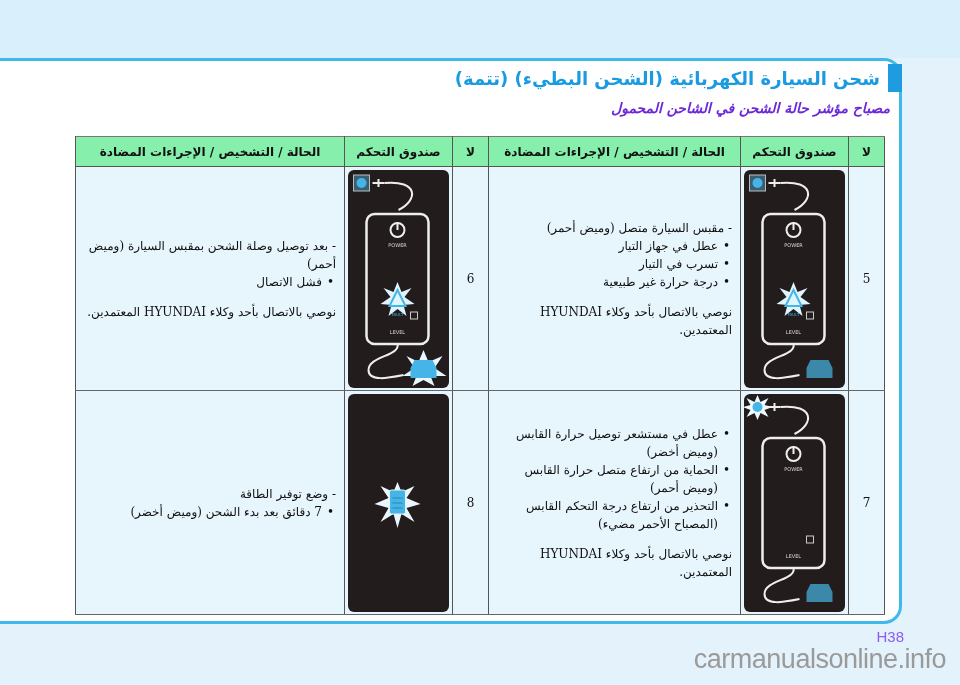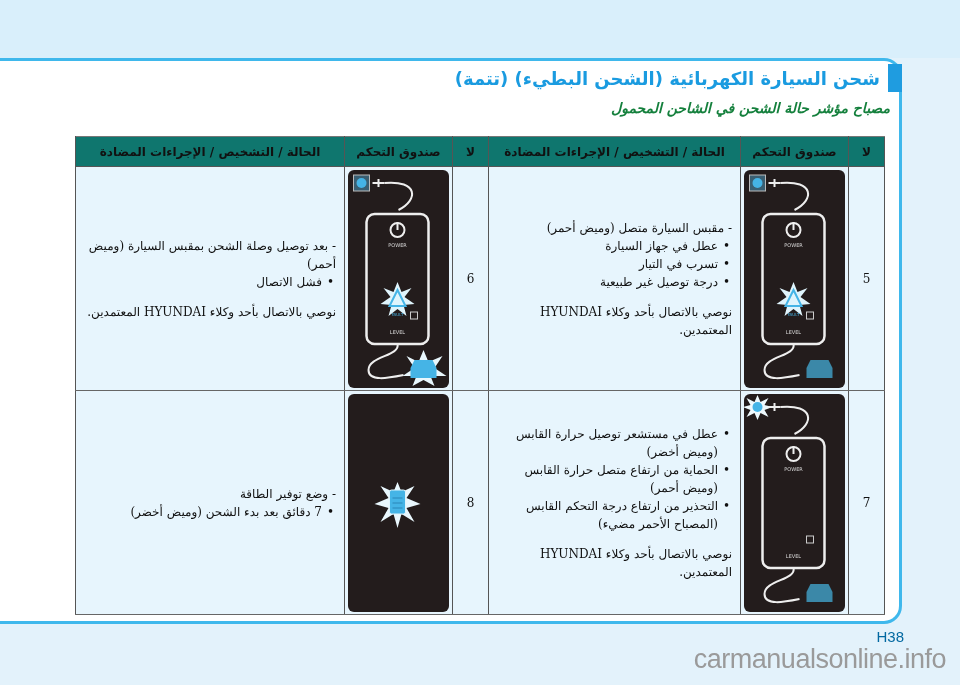--- a/index.html
+++ b/index.html
@@ -24,29 +24,29 @@
   .title-bar {
     width:14px; height:28px; background:#1f9ce0; margin-left:8px;
   }
   .title-text {
     font-family:"DejaVu Sans", sans-serif; font-size:18px; color:#1a9be0; font-weight:bold;
     direction:rtl; white-space:nowrap;
   }
   .subtitle {
     position:absolute; right:70px; top:100px;
     font-family:"DejaVu Sans", sans-serif; font-size:14px; font-weight:bold; font-style:italic;
-    direction:rtl; color:#15803d; white-space:nowrap;
+    direction:rtl; color:#6d28d9; white-space:nowrap;
   }
   table.main {
     position:absolute; left:75px; top:136px; width:809px; height:476px;
     border-collapse:collapse; direction:rtl; background:#e7f5fd;
     table-layout:fixed;
   }
   table.main th {
-    background:#0f766e; height:27px;
+    background:#86efac; height:27px;
     font-size:12px; font-weight:bold; color:#111;
     border-right:1px solid #555; border-left:1px solid #555;
     border-top:1px solid #777; border-bottom:1px solid #555;
   }
   table.main td {
     border-right:1px solid #555; border-left:1px solid #555;
     border-bottom:1px solid #666;
     vertical-align:middle; font-family:"DejaVu Serif", serif;
     font-size:12px; color:#111;
   }
@@ -58,21 +58,21 @@
   .desc .dash::before { content:"- "; }
   .desc .bullet { padding-right:14px; }
   .desc .bullet::before { content:"•"; position:absolute; right:2px; }
   .desc .sub { padding-right:14px; }
   .desc .gap { height:12px; }
   .device {
     width:100%; height:218px; background:#231c1c; border-radius:6px; position:relative; overflow:hidden;
   }
   .device svg { width:100%; height:100%; display:block; }
   .pagenum {
-    position:absolute; right:56px; top:628px; font-size:15px; color:#0369a1;
+    position:absolute; right:56px; top:628px; font-size:15px; color:#8b5cf6;
     font-family:"Liberation Sans", sans-serif;
   }
   .watermark {
     position:absolute; right:14px; top:644px; font-size:27px; color:#9a9a9a;
     font-family:"Liberation Sans", sans-serif; letter-spacing:-0.5px;
   }
 </style>
 </head>
 <body>
 
@@ -125,23 +125,23 @@
             <rect x="62" y="142" width="7" height="7" fill="none" stroke="#ccc" stroke-width="1"></rect>
             <text x="49" y="164" font-size="5" fill="#ddd" text-anchor="middle" font-family="DejaVu Sans, sans-serif">LEVEL</text>
             <path d="M49 174 C 52 186, 20 186, 20 200 C 20 212, 40 208, 55 205" stroke="#eee" stroke-width="2" fill="none"></path>
             <path d="M62 198 l4 -8 h18 l4 8 v10 h-26 z" fill="#3b88a8"></path>
           </svg>
         </div>
       </td>
       <td class="desc">
         <ul>
           <li class="dash"><span>مقبس السيارة متصل (وميض أحمر)</span></li>
-          <li class="bullet">عطل في جهاز السيارة</li>
+          <li class="bullet">عطل في جهاز التيار</li>
           <li class="bullet">تسرب في التيار</li>
-          <li class="bullet">درجة توصيل غير طبيعية</li>
+          <li class="bullet">درجة حرارة غير طبيعية</li>
           <li class="gap"></li>
           <li>نوصي بالاتصال بأحد وكلاء HYUNDAI المعتمدين.</li>
         </ul>
       </td>
       <td class="no">6</td>
       <td class="img">
         <div class="device">
           <svg viewBox="0 0 100 218">
             <rect x="5" y="5" width="16" height="16" fill="#3a5f72" stroke="#bbb" stroke-width="1"></rect>
             <circle cx="13" cy="13" r="5" fill="#45b4e6"></circle>

